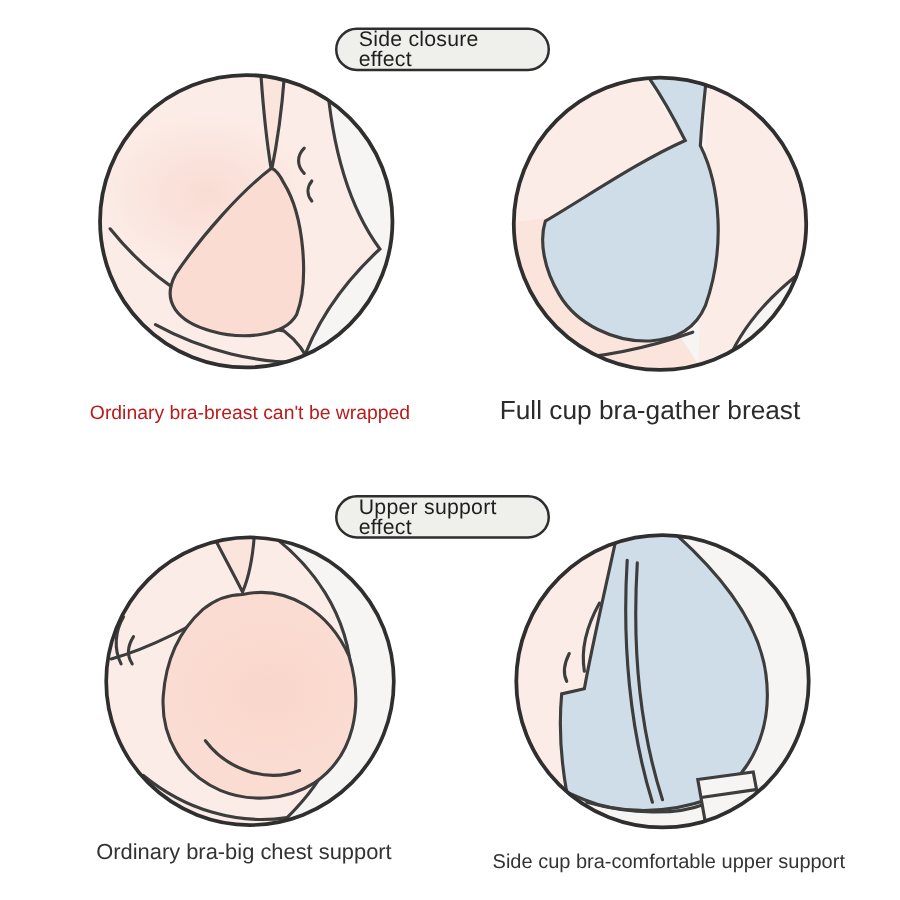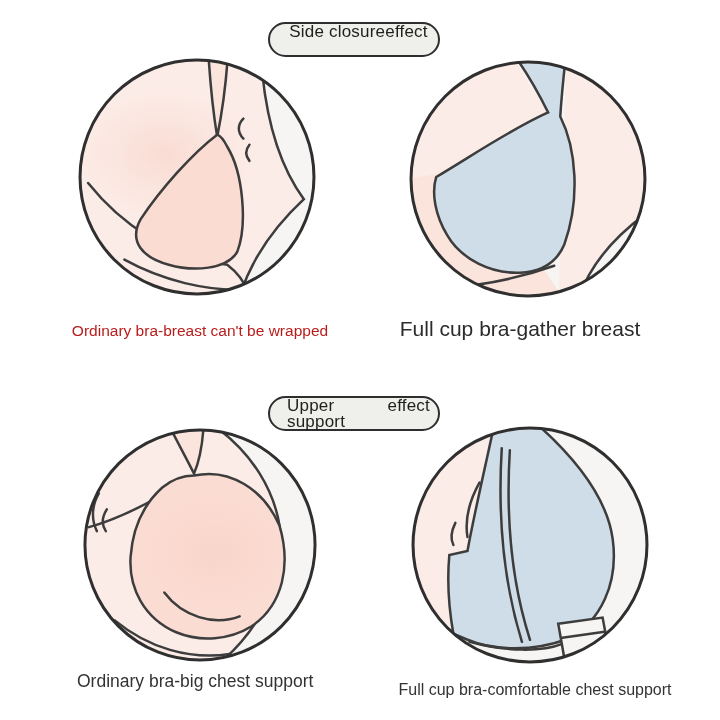--- a/index.html
+++ b/index.html
@@ -14,21 +14,21 @@
     position:absolute;
     box-sizing:border-box;
     width:172px;height:35px;
     background:var(--pill-fill,#efefec);
     border:2.5px solid var(--pill-border,#2e2e2e);
     border-radius:19px;
     padding:0 8px 0 17px;
     color:#1f1f1f;
     font-size:17px;
     line-height:15.5px;
-    display:flex;flex-direction:row;justify-content:center;
+    display:flex;flex-direction:column;justify-content:center;
     letter-spacing:.2px;
   }
   .badge-1{left:268px;top:22px;}
   .badge-2{left:268px;top:396px;}
   .vignette{position:absolute;}
   .v1{left:76px;top:56px;width:242px;height:242px;}
   .v2{left:407px;top:58px;width:242px;height:242px;}
   .v3{left:81px;top:426px;width:238px;height:238px;}
   .v4{left:409px;top:424px;width:242px;height:242px;}
   .caption{position:absolute;color:#b91c1c;}
@@ -150,15 +150,15 @@
         <path d="M148,198 L192,192 L198,224 L154,232 Z" style="fill:var(--inner-white,#f6f5f3)"></path>
         <path d="M152,212 L194,206"></path>
       </g>
       <circle cx="120" cy="120" r="116" fill="none" style="stroke:var(--circle-ring,#2f2f2f)" stroke-width="3"></circle>
     </svg>
   </div>
 
   <div class="caption cap-3">
     <div>Ordinary bra-big chest support</div>
   </div>
-  <div class="caption cap-4">Full cup bra-comfortable chest support</div>
+  <div class="caption cap-4">Side cup bra-comfortable upper support</div>
 
 </div>
 
 </body></html>

